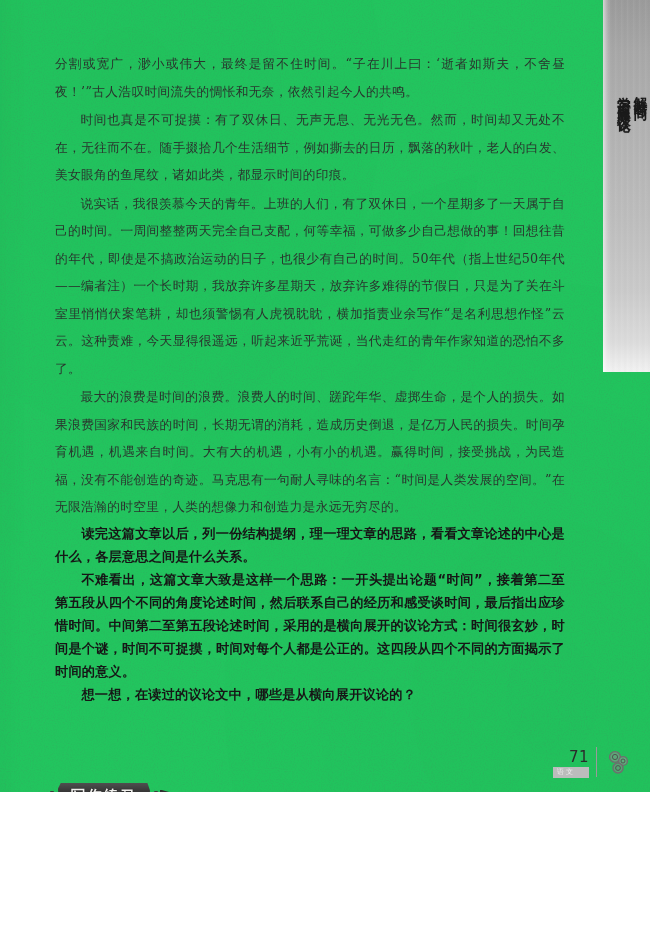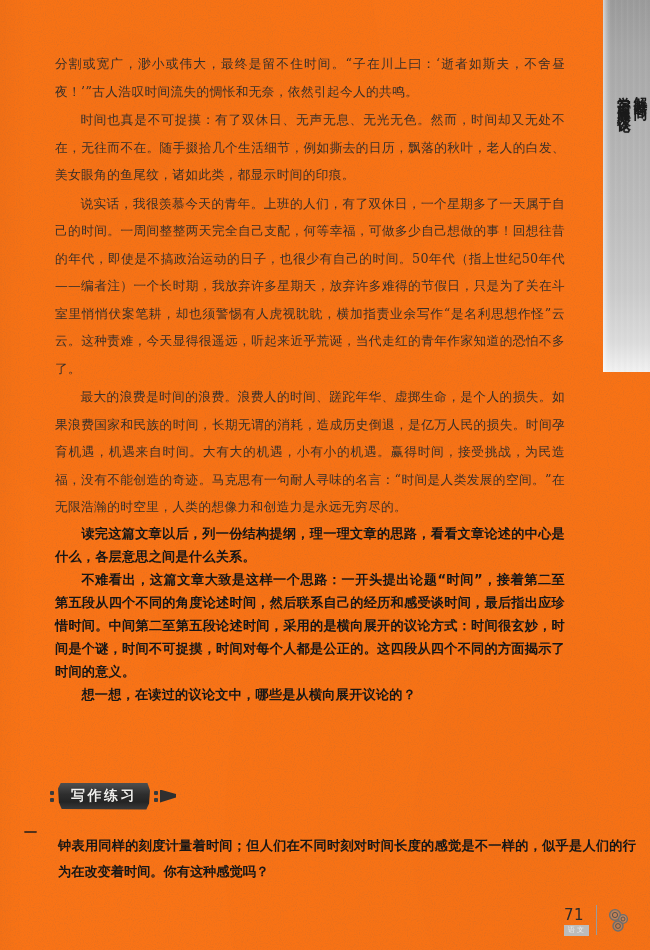--- a/index.html
+++ b/index.html
@@ -4,22 +4,22 @@
 <style>
   html, body {
     margin: 0;
     padding: 0;
     background: #ffffff;
   }
 
   .page {
     position: relative;
     width: 650px;
-    height: 950px;
-    background: #f97316;
+    height: 792px;
+    background: #22c55e;
     overflow: hidden;
     font-family: "DejaVu Sans", "Liberation Sans", sans-serif;
     
     box-sizing: border-box;
   }
 
   
   .paper-grain {
     position: absolute;
     inset: 0;
@@ -222,37 +222,37 @@
     position: absolute;
     right: 16px;
     bottom: 14px;
     display: flex;
     align-items: flex-end;
     gap: 7px;
   }
   .footer-left {
     display: flex;
     flex-direction: column;
-    align-items: flex-start;
+    align-items: flex-end;
   }
   .page-number {
     font-family: "DejaVu Sans", "Liberation Sans", sans-serif;
     font-size: 15px;
     color: #2b2b2b;
     line-height: 16px;
     letter-spacing: .5px;
   }
   .subject-chip {
     margin-top: 2px;
     background: #bcbcbc;
     color: #efefef;
     font-family: "DejaVu Serif", "Liberation Serif", serif;
     font-size: 7px;
     letter-spacing: 2px;
-    padding: 1px 3px 1px 4px;
+    padding: 1px 14px 1px 4px;
     line-height: 9px;
   }
   .footer-divider {
     width: 1px;
     height: 30px;
     background: #9a9a9a;
     margin-bottom: 1px;
   }
   .footer-mark { width: 30px; height: 30px; }
 </style>

